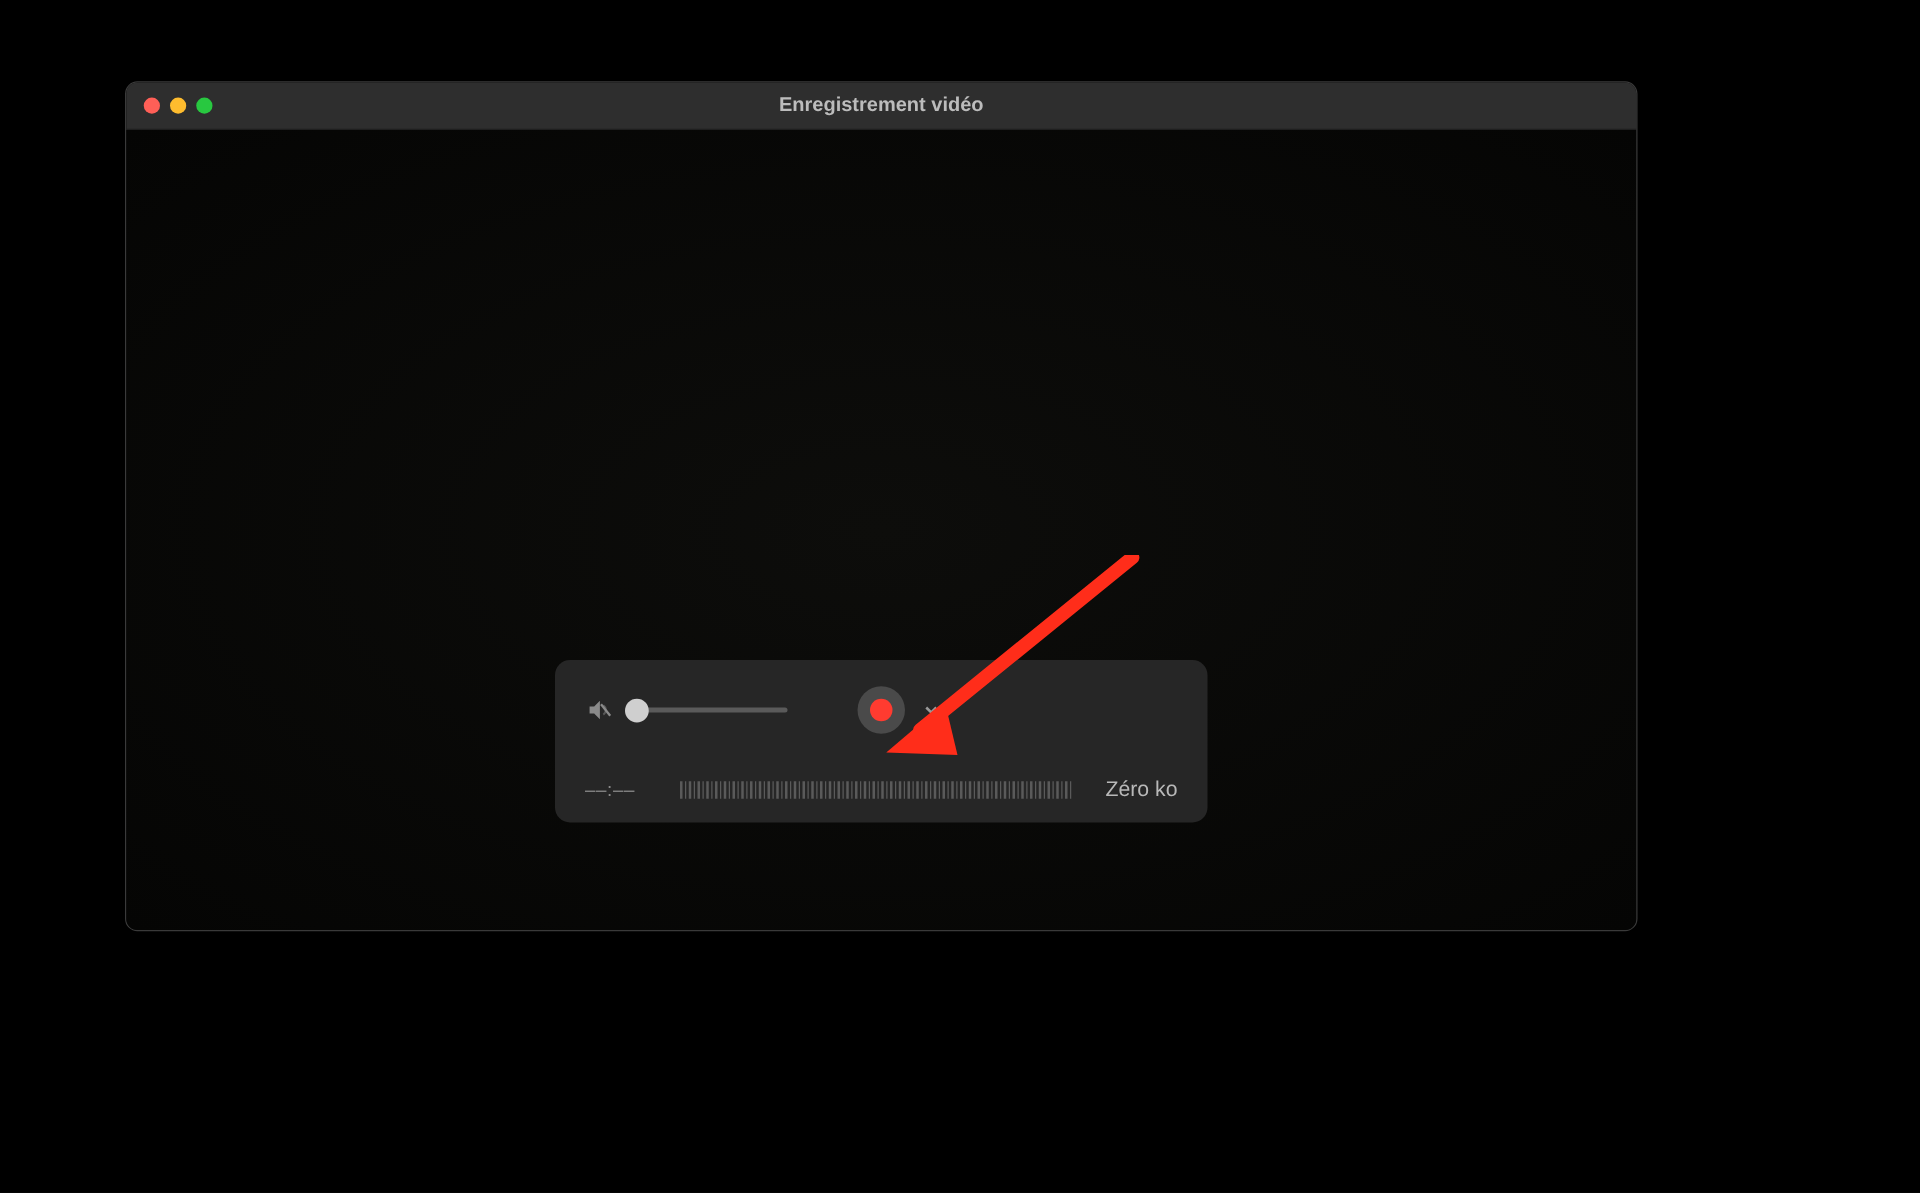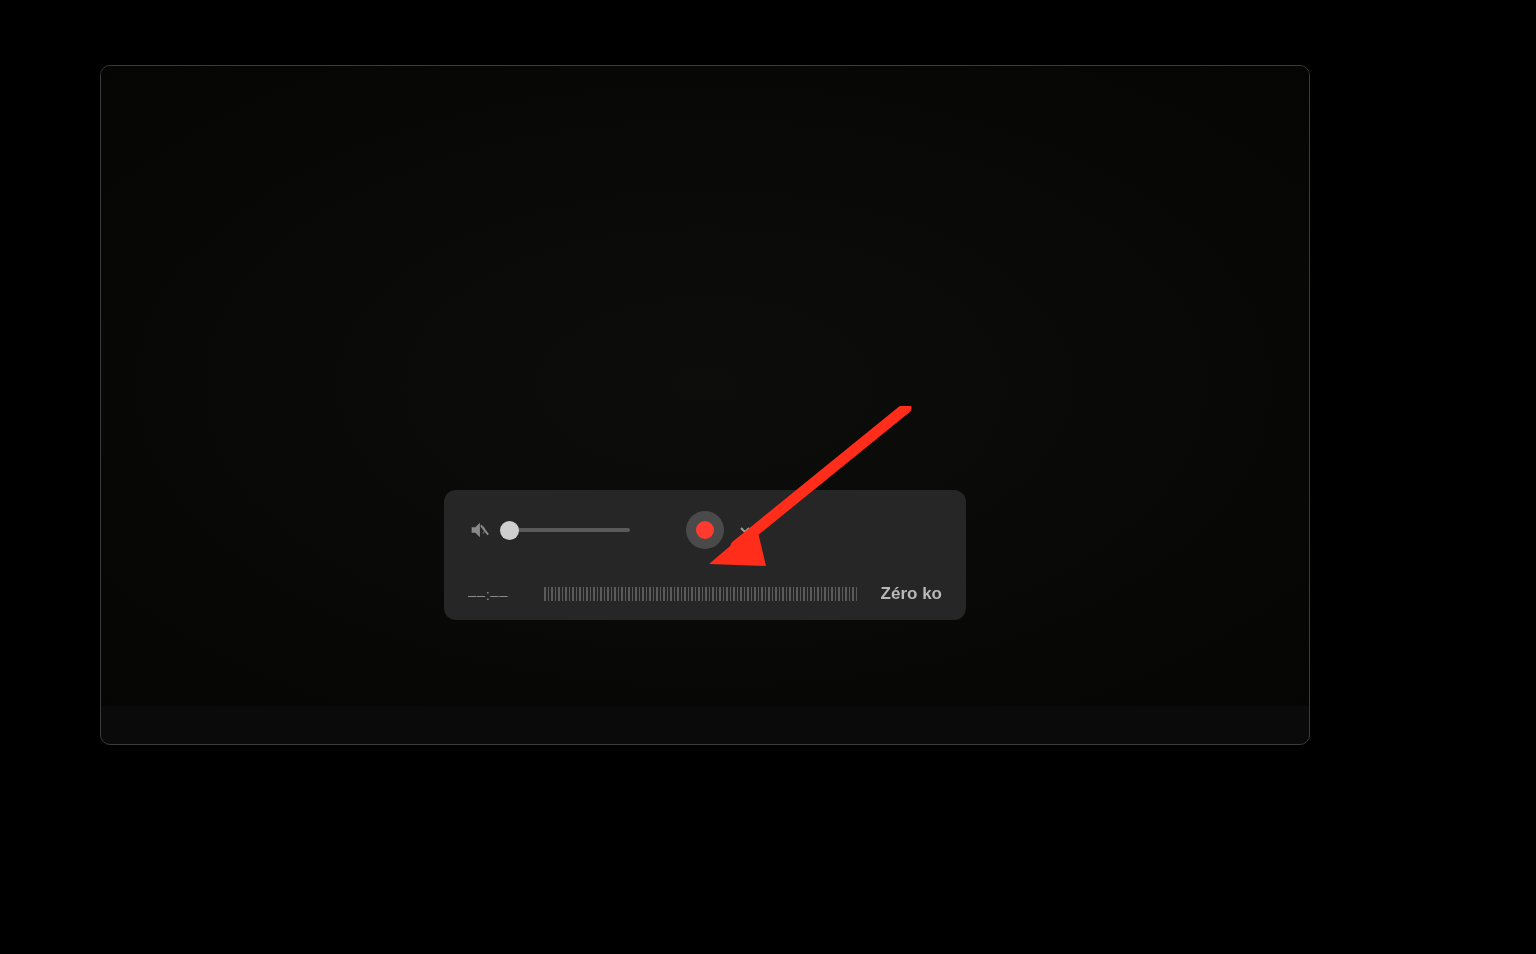--- a/index.html
+++ b/index.html
@@ -164,31 +164,38 @@
       width: 1.5px;
       height: 14px;
       background: #5a5a5a;
       flex-shrink: 0;
     }
     .filesize {
       color: #b8b8b8;
       font-size: 17px;
       flex-shrink: 0;
       text-align: right;
-      font-weight: bold;
     }
     .arrow-annotation {
       position: absolute;
       pointer-events: none;
     }
   </style>
 </head>
 <body>
 
 <div class="window">
+  <div class="titlebar">
+    <div class="traffic-lights">
+      <div class="traffic-light tl-close"></div>
+      <div class="traffic-light tl-min"></div>
+      <div class="traffic-light tl-max"></div>
+    </div>
+    <div class="title">Enregistrement vidéo</div>
+  </div>
 
   <div class="content">
 
     <div class="control-panel">
       <div class="top-row">
         <span class="mute-icon">
           <svg viewBox="0 0 24 24" fill="currentColor">
             <path d="M3 9v6h4l5 5V4L7 9H3zm13.5 3l3.5-3.5-1.4-1.4L15.1 10.6 11.6 7.1 10.2 8.5 13.7 12l-3.5 3.5 1.4 1.4 3.5-3.5 3.5 3.5 1.4-1.4L16.5 12z" opacity="0"></path>
             <path d="M4 9v6h4l5 5V4L8 9H4z"></path>
             <line x1="14" y1="7" x2="22" y2="17" stroke="currentColor" stroke-width="2"></line>

